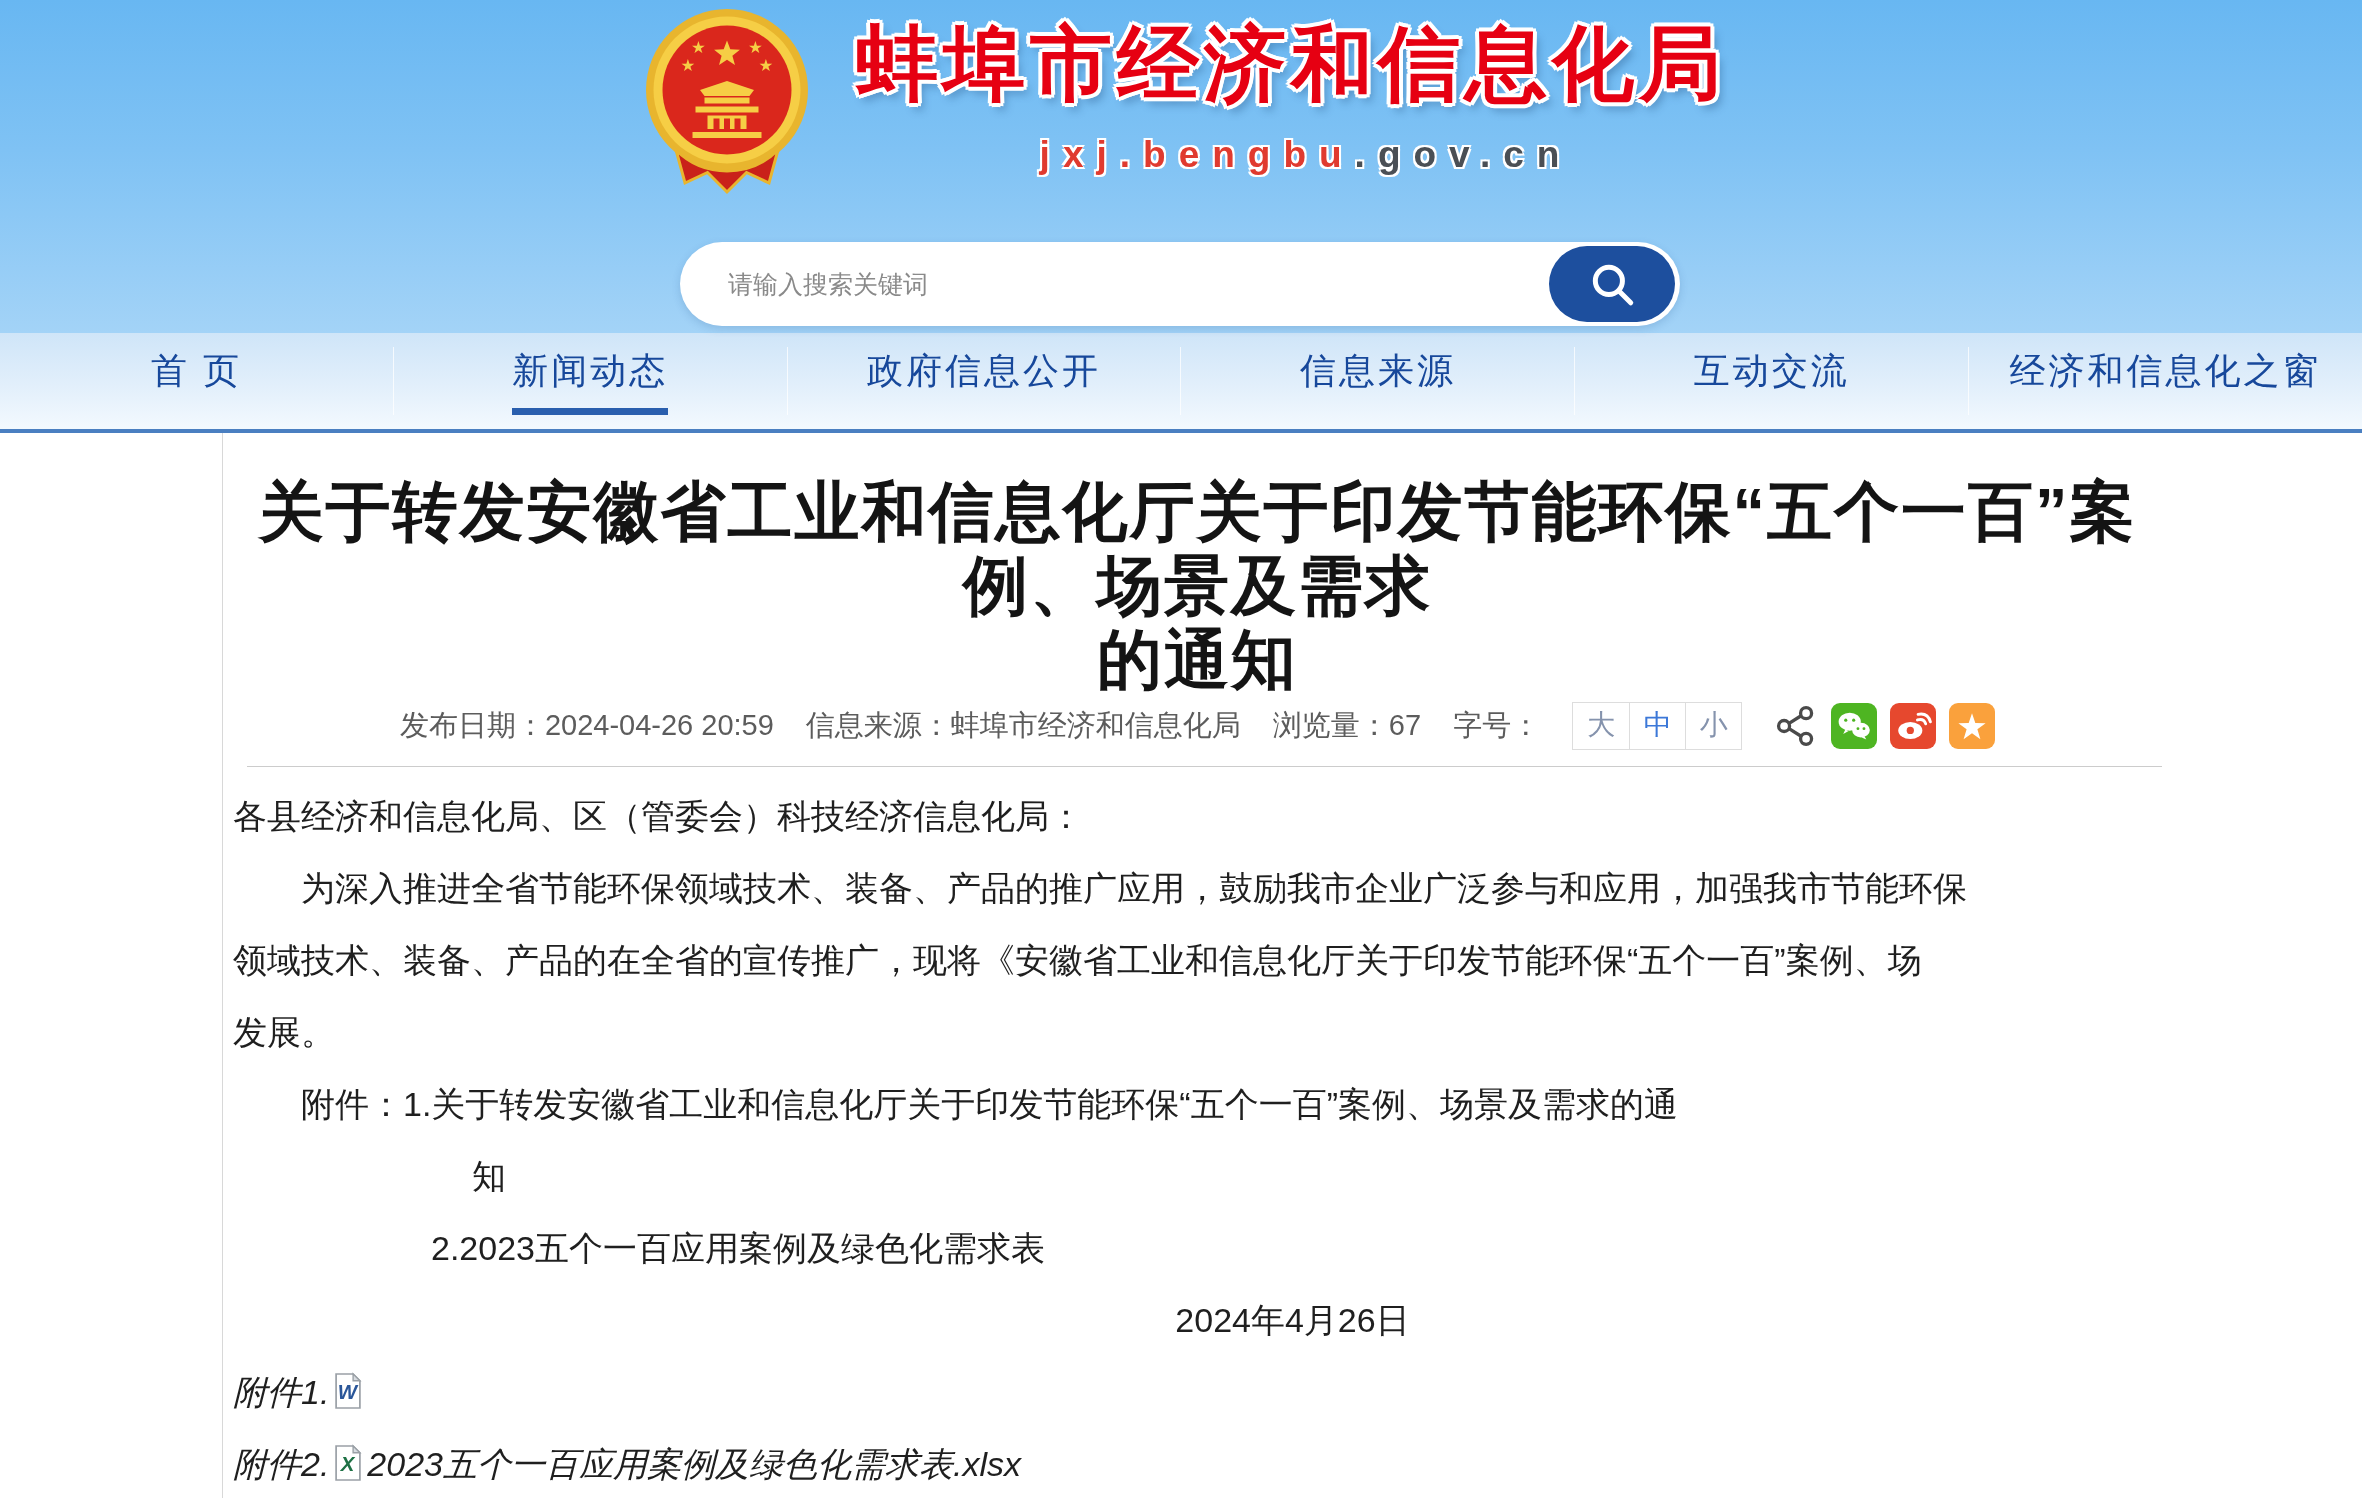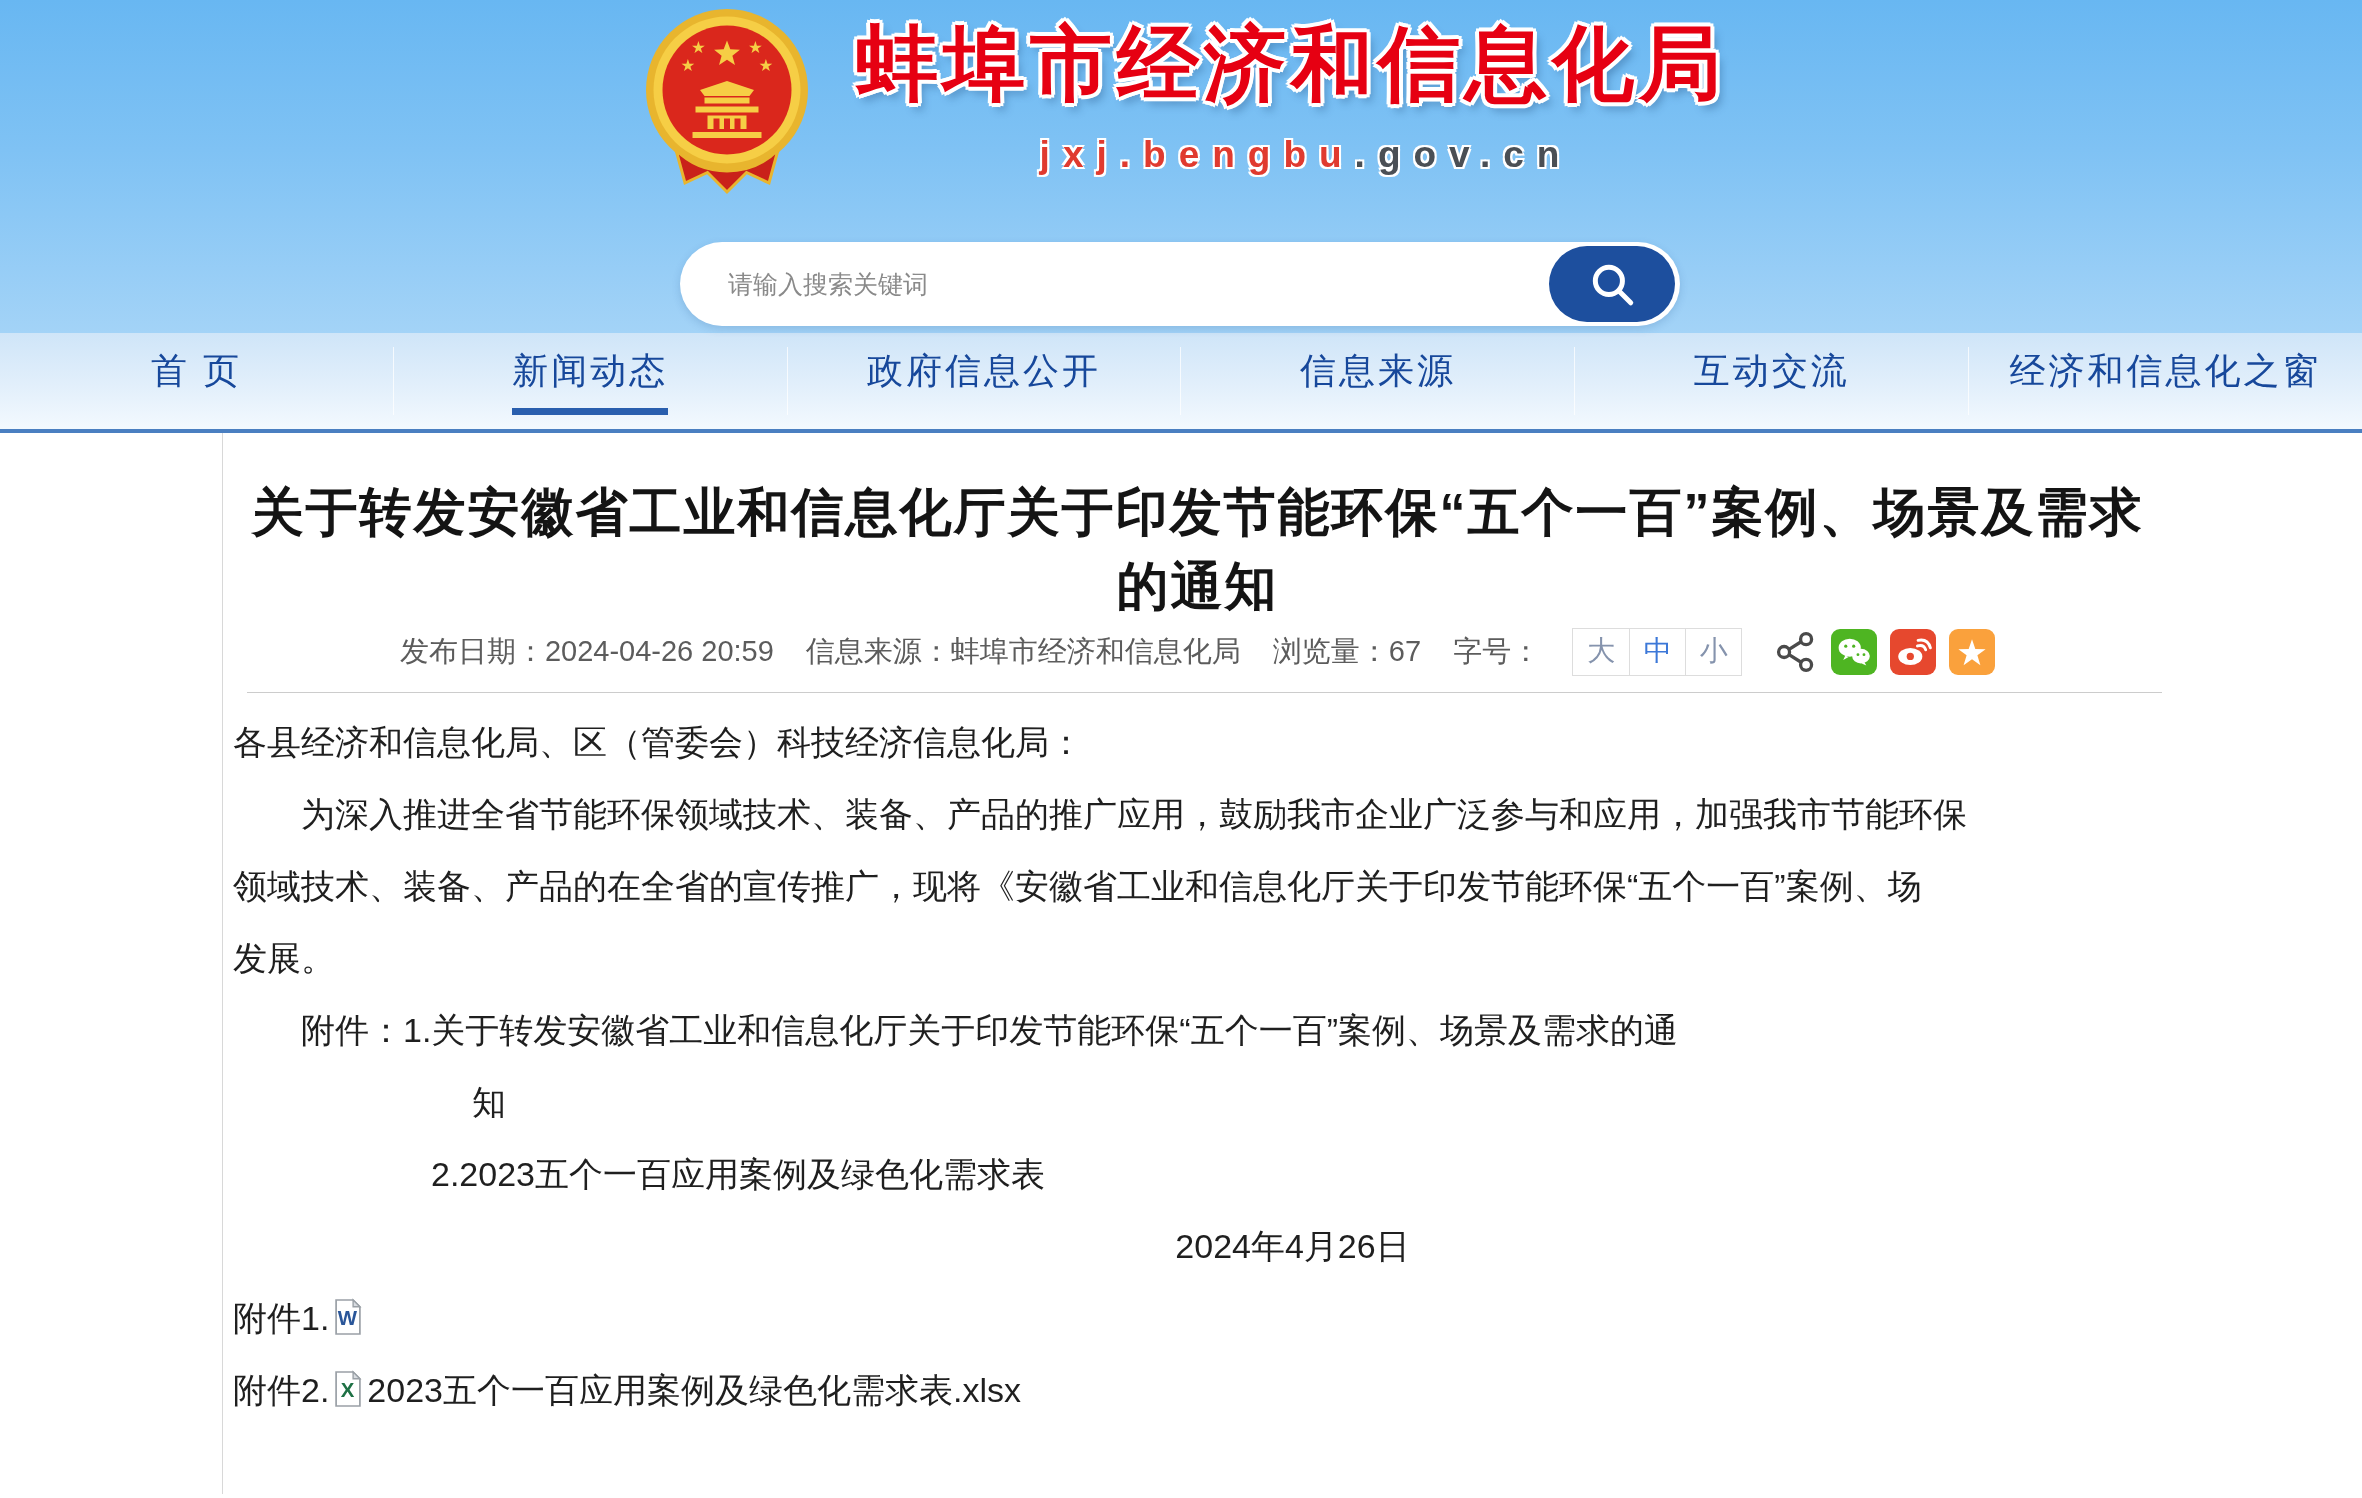--- a/index.html
+++ b/index.html
@@ -35,21 +35,21 @@
     border-bottom:4px solid #4a7fc1; }
   .nav-item { flex:1; text-align:center; font-size:36px; color:#17489b; letter-spacing:3px; cursor:pointer;
     border-left:1px solid rgba(255,255,255,.75); }
   .nav-item:first-child { border-left:none; }
   .nav-label { display:inline-block; padding-bottom:12px; border-bottom:7px solid transparent; }
   .nav-item.active .nav-label { border-bottom-color:#2a5fae; }
 
   
   .content { margin-left:222px; width:2140px; min-height:1061px;
     border-left:1px solid #d8d8d8; padding:42px 200px 0 10px; background:#fff; }
-  .article-title { font-size:52px; line-height:74px; font-weight:700; color:#141414;
+  .article-title { font-size:65px; line-height:74px; font-weight:700; color:#141414;
     text-align:center; letter-spacing:2px; }
 
   .meta-row { display:flex; align-items:center; justify-content:center; gap:32px;
     margin-top:5px; font-size:29px; color:#5c5c5c; }
   .meta-item { white-space:nowrap; }
   .sizer { display:flex; border:1px solid #ddd; background:#fff; }
   .sizer-cell { width:56px; height:46px; line-height:44px; text-align:center; font-size:28px;
     color:#8593ad; border-left:1px solid #ddd; cursor:pointer; }
   .sizer-cell:first-child { border-left:none; }
   .sizer-cell.active { color:#3c78d8; }
@@ -61,21 +61,21 @@
   .badge.qzstar { background:#faa13c; }
 
   .divider { border-top:1px solid #ccc; margin:16px 0 0 14px; }
 
   .article-body { margin-top:13px; font-size:34px; color:#1f1f1f; }
   .bline { line-height:72px; white-space:nowrap; }
   .ind-2  { text-indent:68px; }
   .ind-58 { text-indent:198px; }
   .ind-7  { text-indent:239px; }
   .date-line { text-align:center; margin-left:190px; }
-  .attach-line { line-height:72px; white-space:nowrap; }
+  .attach-line { line-height:72px; white-space:nowrap;font-style:italic; }
   .attach-link { color:#1f1f1f; cursor:pointer; }
   .file-ic { vertical-align:-6px; margin:0 2px; }
 </style>
 </head>
 <body>
 
 <div class="page">
 
   <header class="site-header">
 

